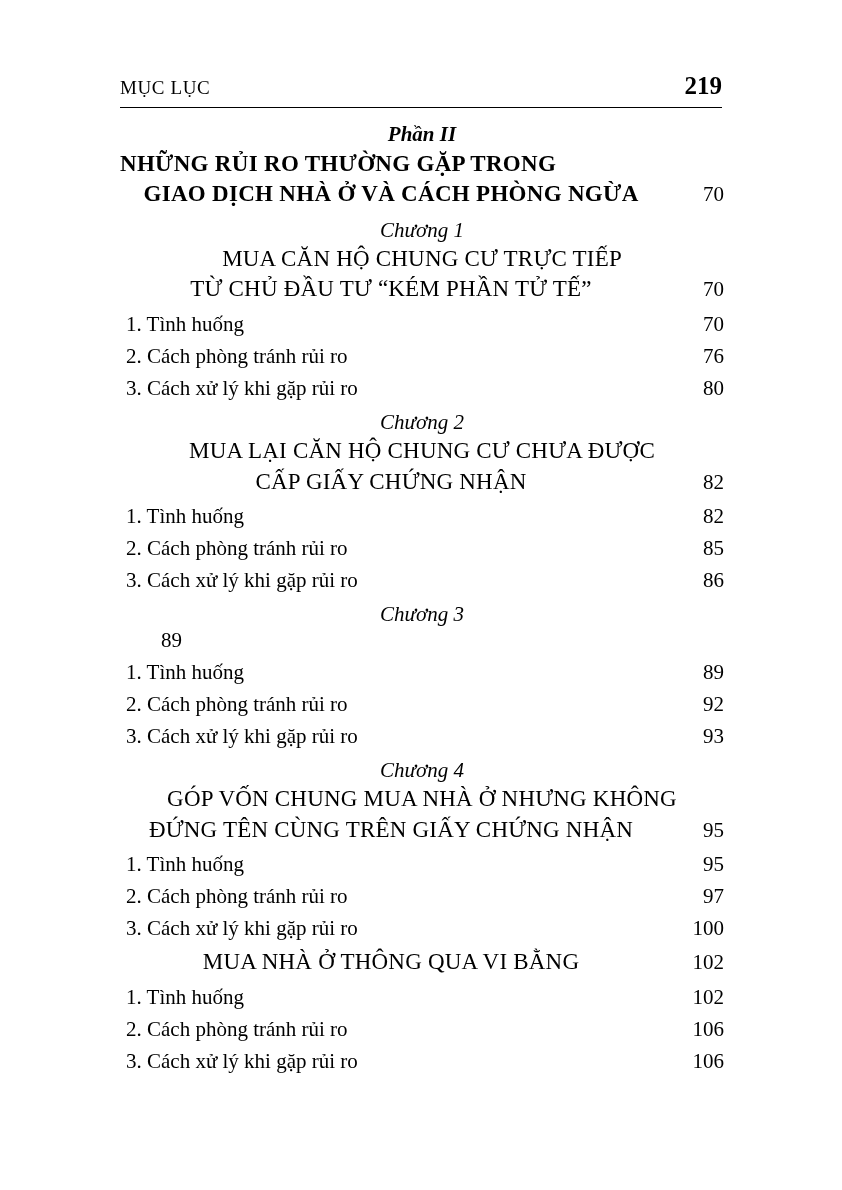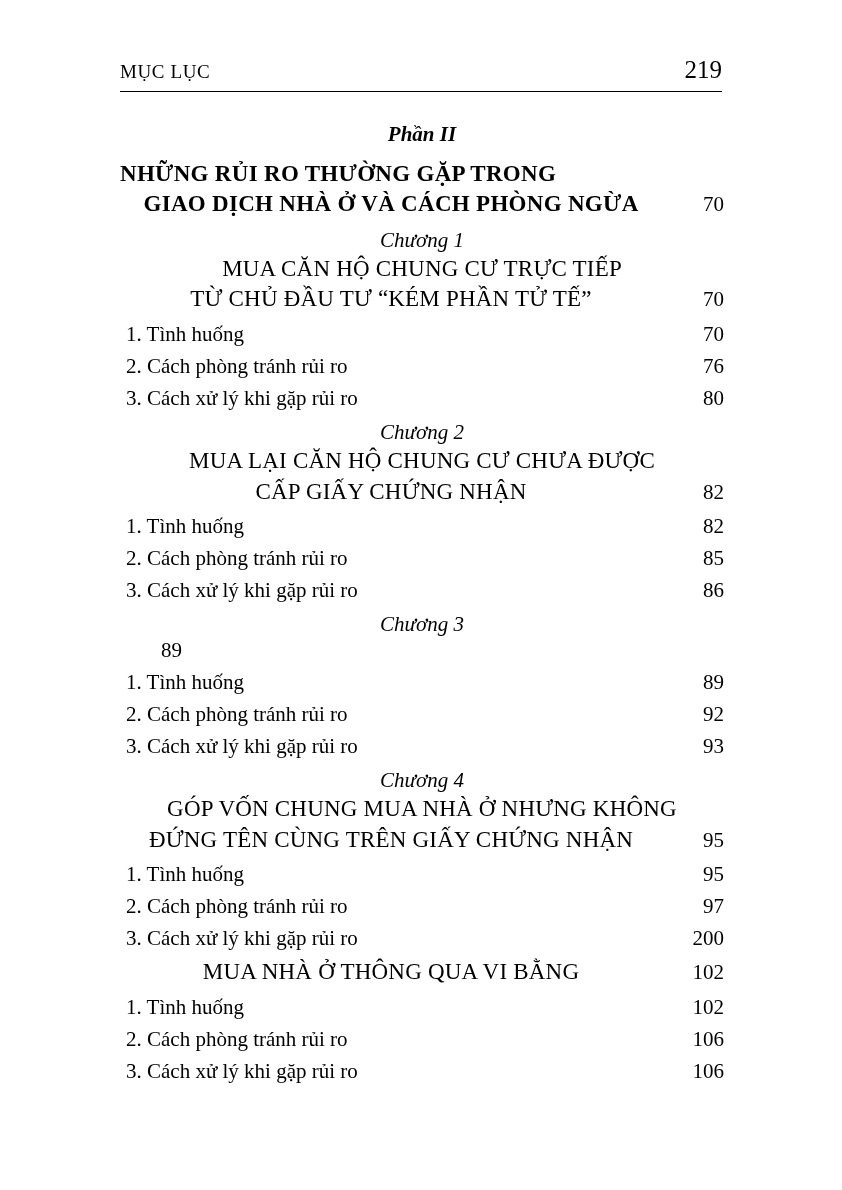--- a/index.html
+++ b/index.html
@@ -34,21 +34,22 @@
     border-bottom: 1.6px solid #000;
   }
   .header-left {
     font-family: "Liberation Serif", serif;
     font-size: 19px;
     letter-spacing: 0.6px;
   }
   .header-right {
     font-family: "Liberation Serif", serif;
     font-size: 25px;
-    font-weight: normal;
+    font-weight: bold;
+    margin-top: 16px;
   }
   
   .content {
     position: absolute;
     left: 120px;
     right: 118px;
     top: 122px;
   }
   .row {
     display: flex;
@@ -62,21 +63,21 @@
     flex: 0 0 62px;
     text-align: right;
     font-size: 21px;
   }
   
   .part-label {
     text-align: center;
     font-style: italic;
     font-weight: bold;
     font-size: 21px;
-    margin-bottom: 12px;
+    margin-bottom: 2px;
   }
   .part-title-line {
     text-align: left;
     font-weight: bold;
     font-size: 23px;
     letter-spacing: 0.3px;
     line-height: 1.30;
   }
   .part-block {
     margin-bottom: 6px;
@@ -231,21 +232,21 @@
       <div class="row entry">
         <div class="txt">1. Tình huống</div>
         <div class="pg">95</div>
       </div>
       <div class="row entry">
         <div class="txt">2. Cách phòng tránh rủi ro</div>
         <div class="pg">97</div>
       </div>
       <div class="row entry">
         <div class="txt">3. Cách xử lý khi gặp rủi ro</div>
-        <div class="pg">200</div>
+        <div class="pg">100</div>
       </div>
     </div>
 
     <div class="chapter-group">
       <div class="chapter-block">
         <div class="row">
           <div class="txt">MUA NHÀ Ở THÔNG QUA VI BẰNG</div>
           <div class="pg">102</div>
         </div>
       </div>

